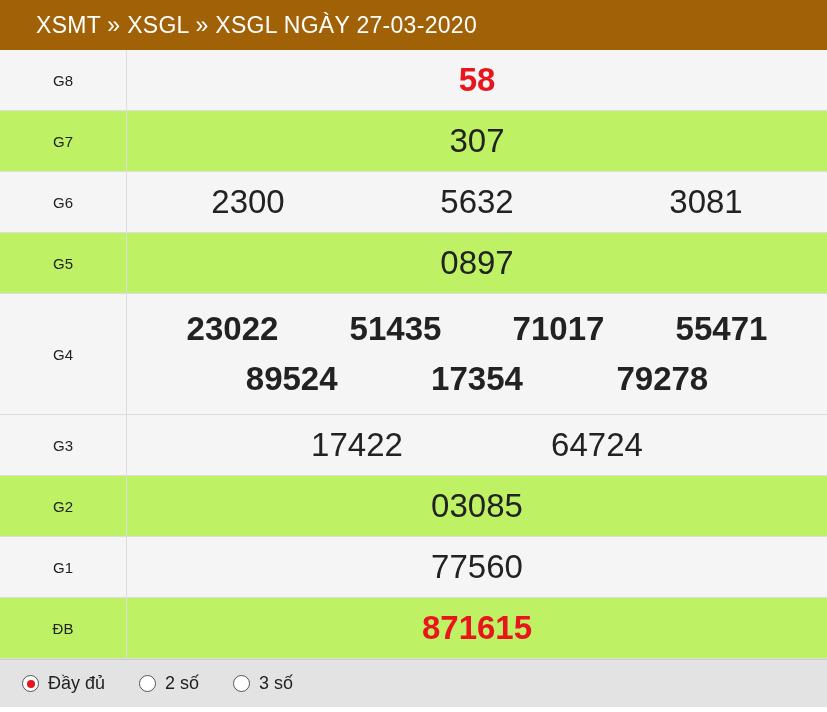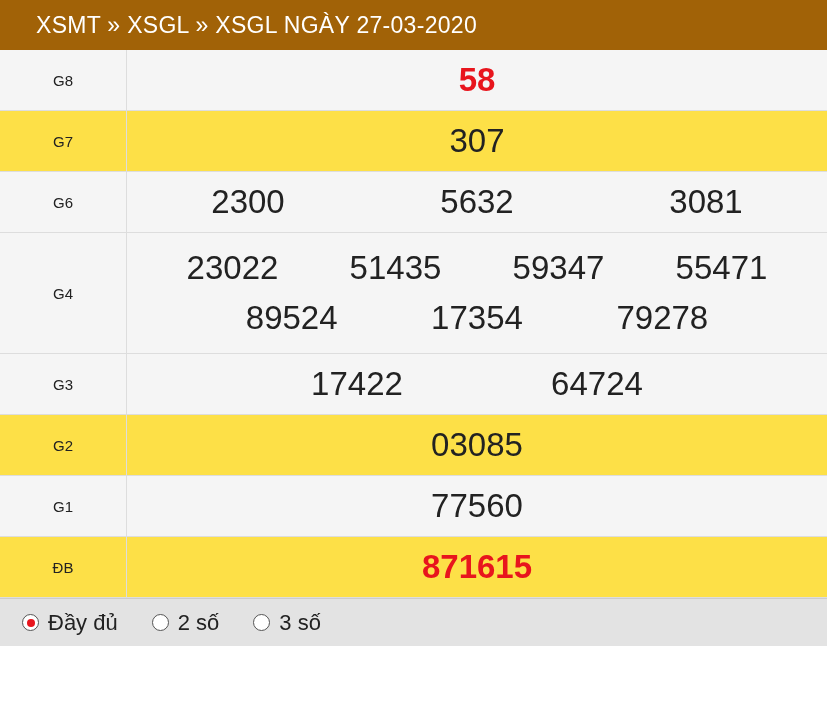--- a/index.html
+++ b/index.html
@@ -51,21 +51,21 @@
     color: #222222;
     padding: 0;
   }
   .vals {
     padding: 0;
   }
   .row-shade {
     background: #f5f5f5;
   }
   .row-plain {
-    background: #fde047;
+    background: #bef264;
   }
   .numrow {
     display: flex;
     align-items: center;
     justify-content: space-around;
     width: 100%;
     box-sizing: border-box;
     padding: 0 10px;
   }
   .num {
@@ -87,20 +87,21 @@
   .h-g3 { height: 60px; }
   .h-g2 { height: 60px; }
   .h-g1 { height: 60px; }
   .h-db { height: 60px; }
   .g4-inner {
     display: flex;
     flex-direction: column;
     justify-content: space-between;
     height: 100%;
     gap: 12px;
+    font-weight: bold;
   }
   .g4-line {
     display: flex;
     justify-content: space-around;
     align-items: center;
     padding: 0 24px;
   }
   .g4-line.second {
     padding: 0 72px;
   }
@@ -112,21 +113,21 @@
     display: flex;
     align-items: center;
     padding-left: 22px;
     box-sizing: border-box;
     border-top: 1px solid #cccccc;
   }
   .opt {
     display: flex;
     align-items: center;
     margin-right: 34px;
-    font-size: 22px;
+    font-size: 18px;
     color: #222222;
   }
   .radio {
     width: 17px;
     height: 17px;
     border-radius: 50%;
     border: 1.5px solid #555555;
     background: #ffffff;
     display: inline-block;
     margin-right: 9px;
@@ -178,29 +179,37 @@
         <td class="lbl h-g6">G6</td>
         <td class="vals last">
           <div class="numrow g6row">
             <span class="num">2300</span>
             <span class="num">5632</span>
             <span class="num">3081</span>
           </div>
         </td>
       </tr>
 
+      <tr class="row-plain">
+        <td class="lbl h-g5">G5</td>
+        <td class="vals last">
+          <div class="numrow">
+            <span class="num">0897</span>
+          </div>
+        </td>
+      </tr>
 
       <tr class="row-shade">
         <td class="lbl h-g4">G4</td>
         <td class="vals last">
           <div class="g4-inner">
             <div class="g4-line">
               <span class="num">23022</span>
               <span class="num">51435</span>
-              <span class="num">59347</span>
+              <span class="num">71017</span>
               <span class="num">55471</span>
             </div>
             <div class="g4-line second">
               <span class="num">89524</span>
               <span class="num">17354</span>
               <span class="num">79278</span>
             </div>
           </div>
         </td>
       </tr>

